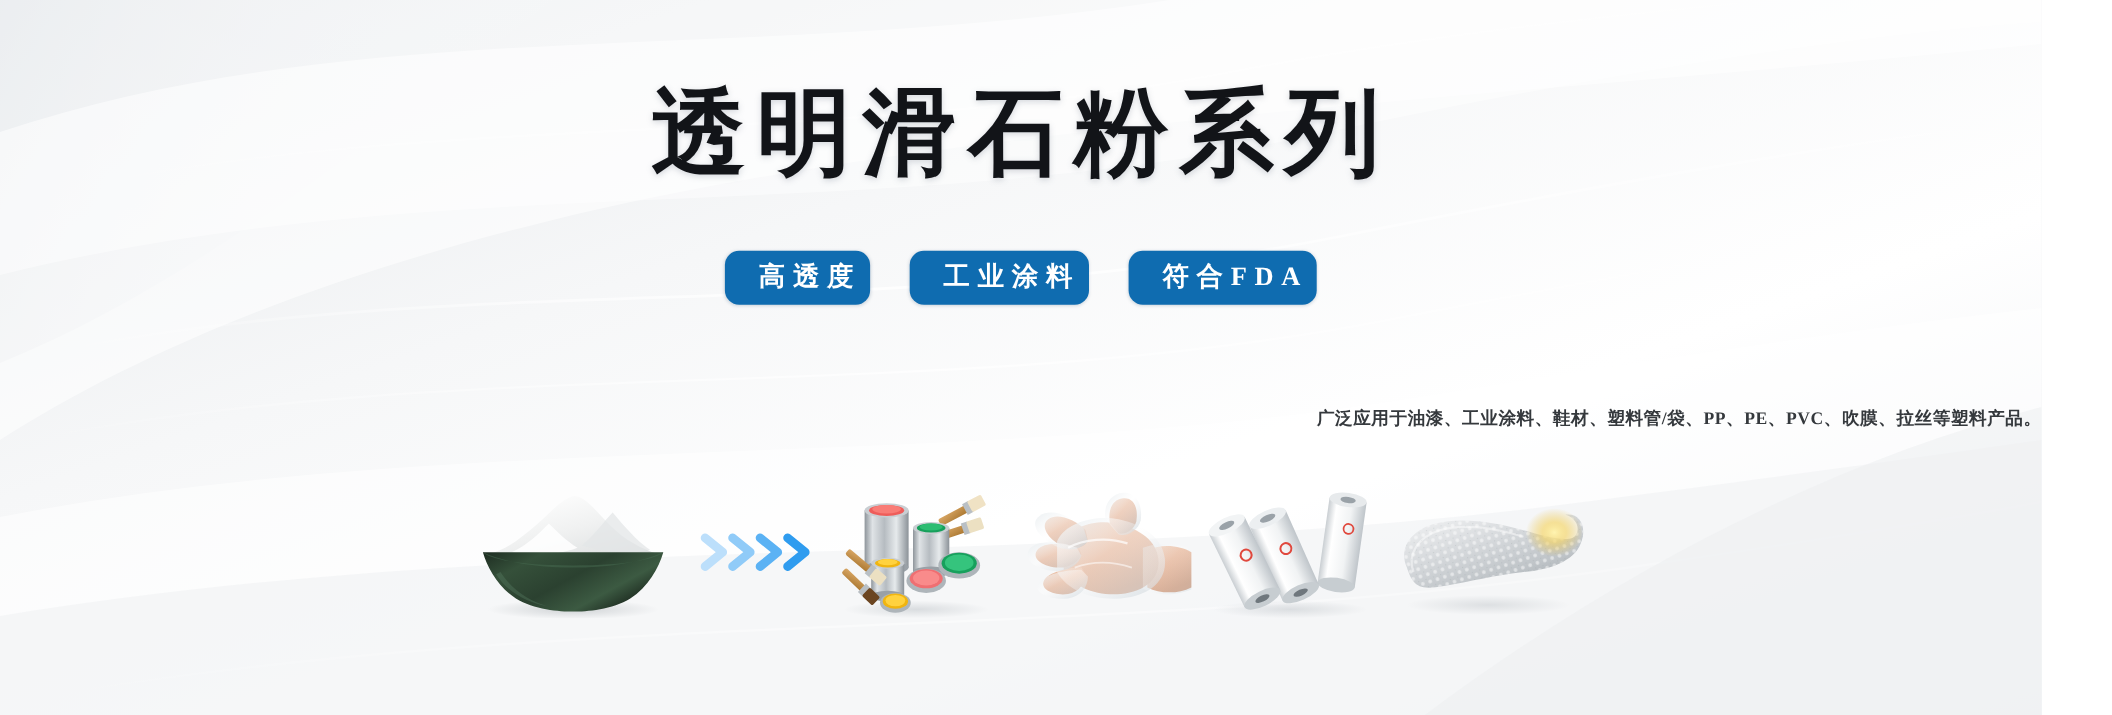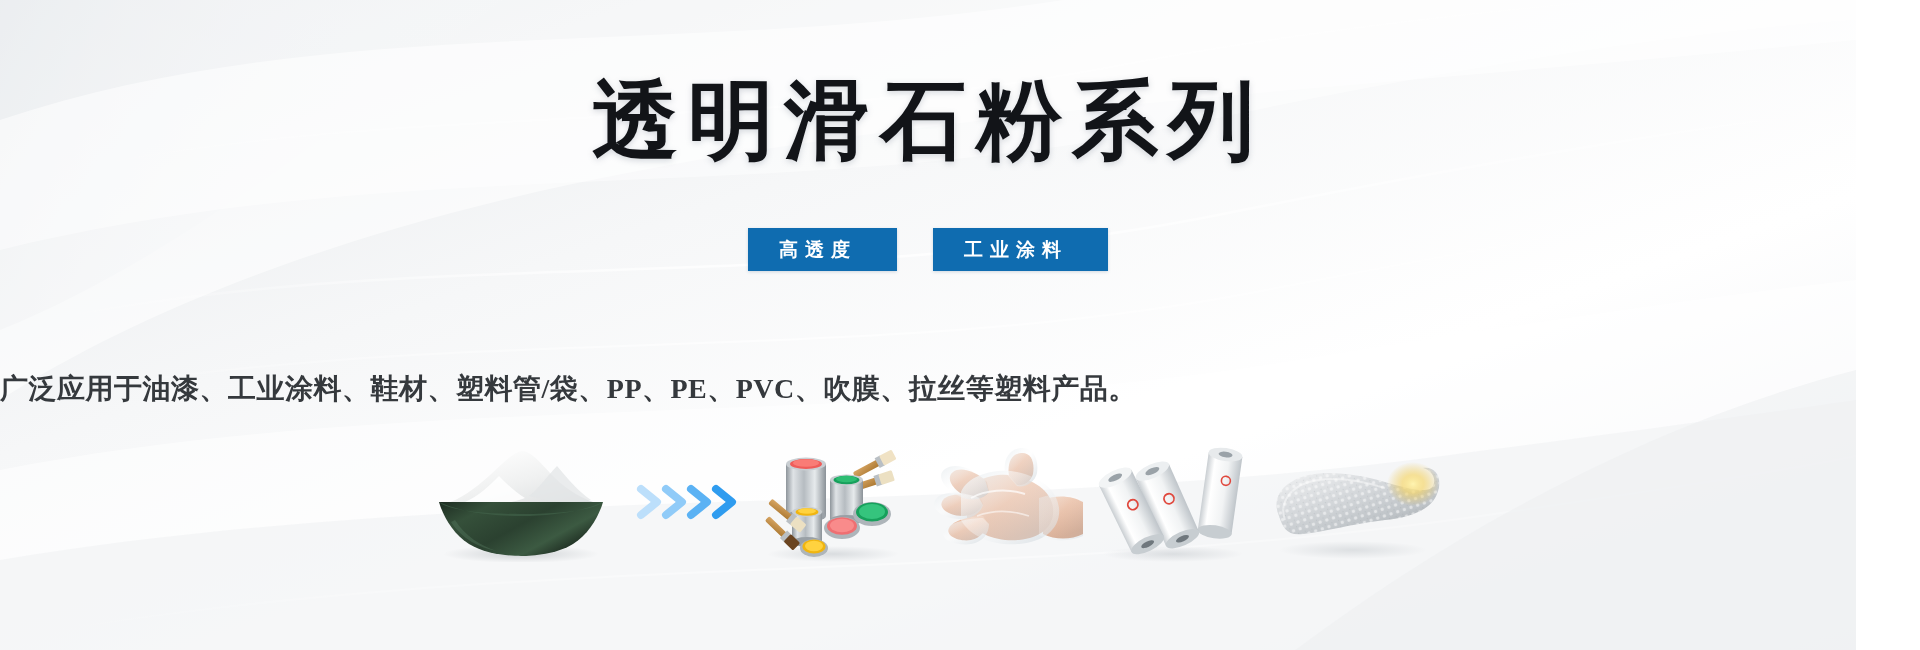--- a/index.html
+++ b/index.html
@@ -50,37 +50,38 @@
     width: 100%;
     display: flex;
     justify-content: center;
     align-items: center;
     gap: 36px;
   }
   .badge {
     background: #0f6cb0;
     color: #ffffff;
     font-family: "Liberation Serif", "DejaVu Serif", serif;
-    font-size: 19px;
+    font-size: 24px;
     font-weight: 700;
     letter-spacing: 7px;
-    padding: 10px 40px 10px 31px;
+    padding: 10px 8px 10px 31px;
     line-height: 1.22;
     white-space: nowrap;
     box-shadow: 0 1px 3px rgba(20,60,100,0.18);
+    border-radius: 13px;
   }
   
   .description {
     position: absolute;
     top: 370px;
     left: 0;
     width: 100%;
-    text-align: left;
+    text-align: right;
     font-family: "Liberation Serif", "DejaVu Serif", serif;
-    font-size: 28px;
+    font-size: 16px;
     font-weight: 700;
     letter-spacing: 0.5px;
     color: #35393d;
     white-space: nowrap;
   }
   
   .strip {
     position: absolute;
     top: 432px;
     left: 0;
@@ -141,20 +142,21 @@
     <path d="M0,185 C380,95 760,140 1160,65 C1450,12 1780,-10 1920,-18" stroke="url(#gline)" stroke-width="2" fill="none" opacity="0.6"></path>
     <path d="M0,640 C520,548 1040,588 1560,512 C1760,484 1880,464 1920,456" stroke="url(#gline)" stroke-width="2" fill="none" opacity="0.5"></path>
     <path d="M1340,650 C1520,520 1720,420 1920,370 L1920,650 Z" fill="#eceef1" opacity="0.55"></path>
   </svg>
 
   <div class="title">透明滑石粉系列</div>
 
   <div class="badges">
     <div class="badge">高透度</div>
     <div class="badge">工业涂料</div>
+    <div class="badge">符合FDA</div>
   </div>
 
   <div class="description">广泛应用于油漆、工业涂料、鞋材、塑料管/袋、PP、PE、PVC、吹膜、拉丝等塑料产品。</div>
 
   <div class="strip">
 
     <div class="item i-bowl">
       <svg width="200" height="120" viewBox="0 0 200 120">
         <defs>
           <linearGradient id="bowlG" x1="0" y1="0" x2="1" y2="0.6">

